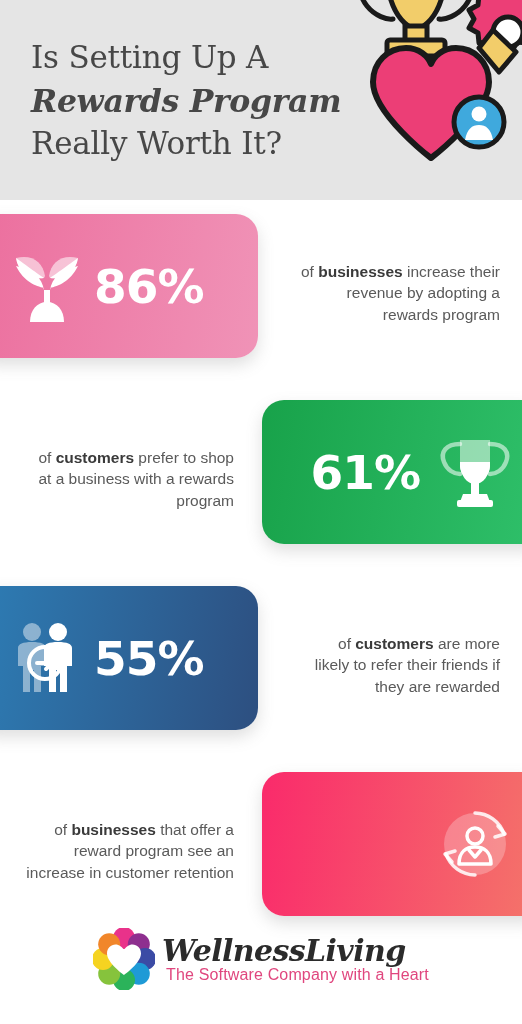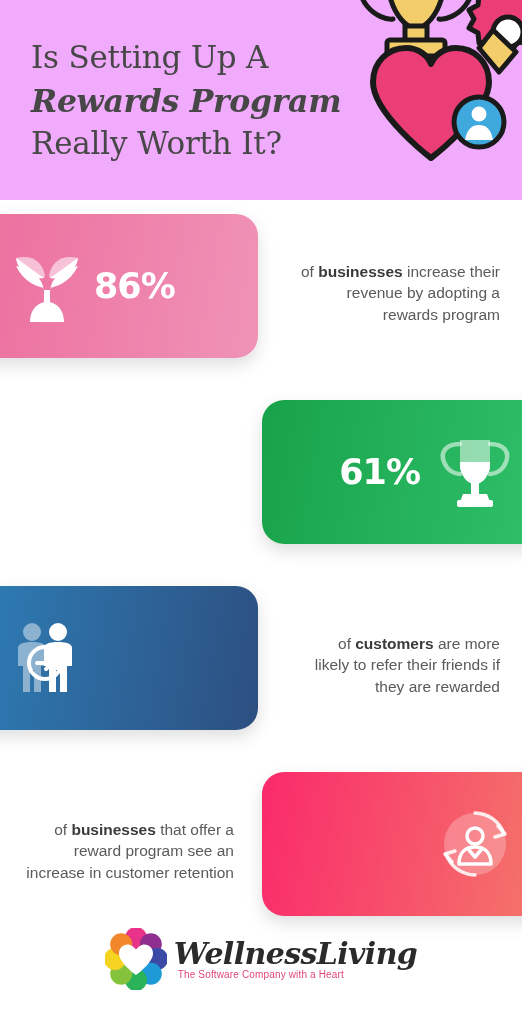--- a/index.html
+++ b/index.html
@@ -13,21 +13,21 @@
   body {
     font-family: "Liberation Sans", sans-serif;
     background: #ffffff;
     position: relative;
   }
 
   
   .header {
     position: relative;
     height: 200px;
-    background: #f0abfc;
+    background: #e5e5e5;
   }
 
   .header-title {
     position: absolute;
     left: 31px;
     top: 36px;
     color: #474747;
     font-family: "DejaVu Serif", serif;
     font-size: 31px;
     line-height: 43px;
@@ -83,21 +83,21 @@
     flex: 0 0 78px;
     display: flex;
     align-items: center;
     justify-content: center;
   }
 
   .stat-value {
     color: #ffffff;
     font-family: "DejaVu Sans", sans-serif;
     font-weight: bold;
-    font-size: 35px;
+    font-size: 47px;
     letter-spacing: -1px;
     line-height: 1;
   }
 
   
   .stat-card.left .stat-icon { margin-right: 8px; }
   
   .stat-card.right .stat-value { margin-right: 16px; }
 
   .stat-text {
@@ -147,21 +147,21 @@
     font-family: "DejaVu Serif", serif;
     font-style: italic;
     font-weight: bold;
     font-size: 30px;
     color: #2b2b2b;
     letter-spacing: -0.6px;
     line-height: 32px;
   }
   .logo-tagline {
     font-family: "Liberation Sans", sans-serif;
-    font-size: 10px;
+    font-size: 16px;
     color: #e0467e;
     letter-spacing: 0.15px;
     margin-top: -1px;
     padding-left: 4px;
   }
 </style>
 </head>
 <body>
 
 <div class="header">
@@ -233,40 +233,46 @@
         <svg viewBox="0 0 78 84" width="78" height="84" aria-hidden="true">
           <path d="M24 10 h30 v22 a15 15 0 0 1 -30 0 Z" fill="#ffffff" opacity="0.5"></path>
           <path d="M24 32 h30 v4 a15 15 0 0 1 -30 0 Z" fill="#ffffff"></path>
           <path d="M24 14 C10 14 4 22 8 32 C11 40 18 44 24 44" fill="none" stroke="#ffffff" stroke-width="4.5" stroke-linecap="round" opacity="0.55"></path>
           <path d="M54 14 C68 14 74 22 70 32 C67 40 60 44 54 44" fill="none" stroke="#ffffff" stroke-width="4.5" stroke-linecap="round" opacity="0.55"></path>
           <path d="M24 32 C24 46 31 54 39 54 C47 54 54 46 54 32 Z" fill="#ffffff"></path>
           <rect x="35" y="52" width="8" height="12" fill="#ffffff"></rect>
           <path d="M27 64 h24 l3 8 h-30 Z" fill="#ffffff"></path>
           <rect x="21" y="70" width="36" height="7" rx="2" fill="#ffffff"></rect>
         </svg>
+      </div>
+    </div>
+    <div class="stat-text on-left">
+      <div>
+        <span>of </span><b>customers</b><span> prefer to shop at a business with a rewards program</span>
       </div>
     </div>
   </div>
 
   <div class="stat-row">
     <div class="stat-card left card-blue">
       <div class="stat-icon">
         <svg viewBox="0 0 78 84" width="78" height="84" aria-hidden="true">
           <g opacity="0.45" fill="#ffffff">
             <circle cx="24" cy="16" r="9"></circle>
             <path d="M10 32 C10 28 15 26 24 26 C33 26 38 28 38 32 L38 50 L33 50 L33 76 L26 76 L26 54 L22 54 L22 76 L15 76 L15 50 L10 50 Z"></path>
           </g>
           <g fill="#ffffff">
             <circle cx="50" cy="16" r="9"></circle>
             <path d="M36 32 C36 28 41 26 50 26 C59 26 64 28 64 32 L64 50 L59 50 L59 76 L52 76 L52 54 L48 54 L48 76 L41 76 L41 50 L36 50 Z"></path>
           </g>
           <circle cx="37" cy="47" r="16" fill="none" stroke="#ffffff" stroke-width="4"></circle>
           <path d="M29 47 h15 M38 41 l6 6 -6 6" fill="none" stroke="#ffffff" stroke-width="4" stroke-linecap="round" stroke-linejoin="round"></path>
         </svg>
       </div>
+      <div class="stat-value">55%</div>
     </div>
     <div class="stat-text on-right">
       <div>
         <span>of </span><b>customers</b><span> are more likely to refer their friends if they are rewarded</span>
       </div>
     </div>
   </div>
 
   <div class="stat-row">
     <div class="stat-card right card-red">

